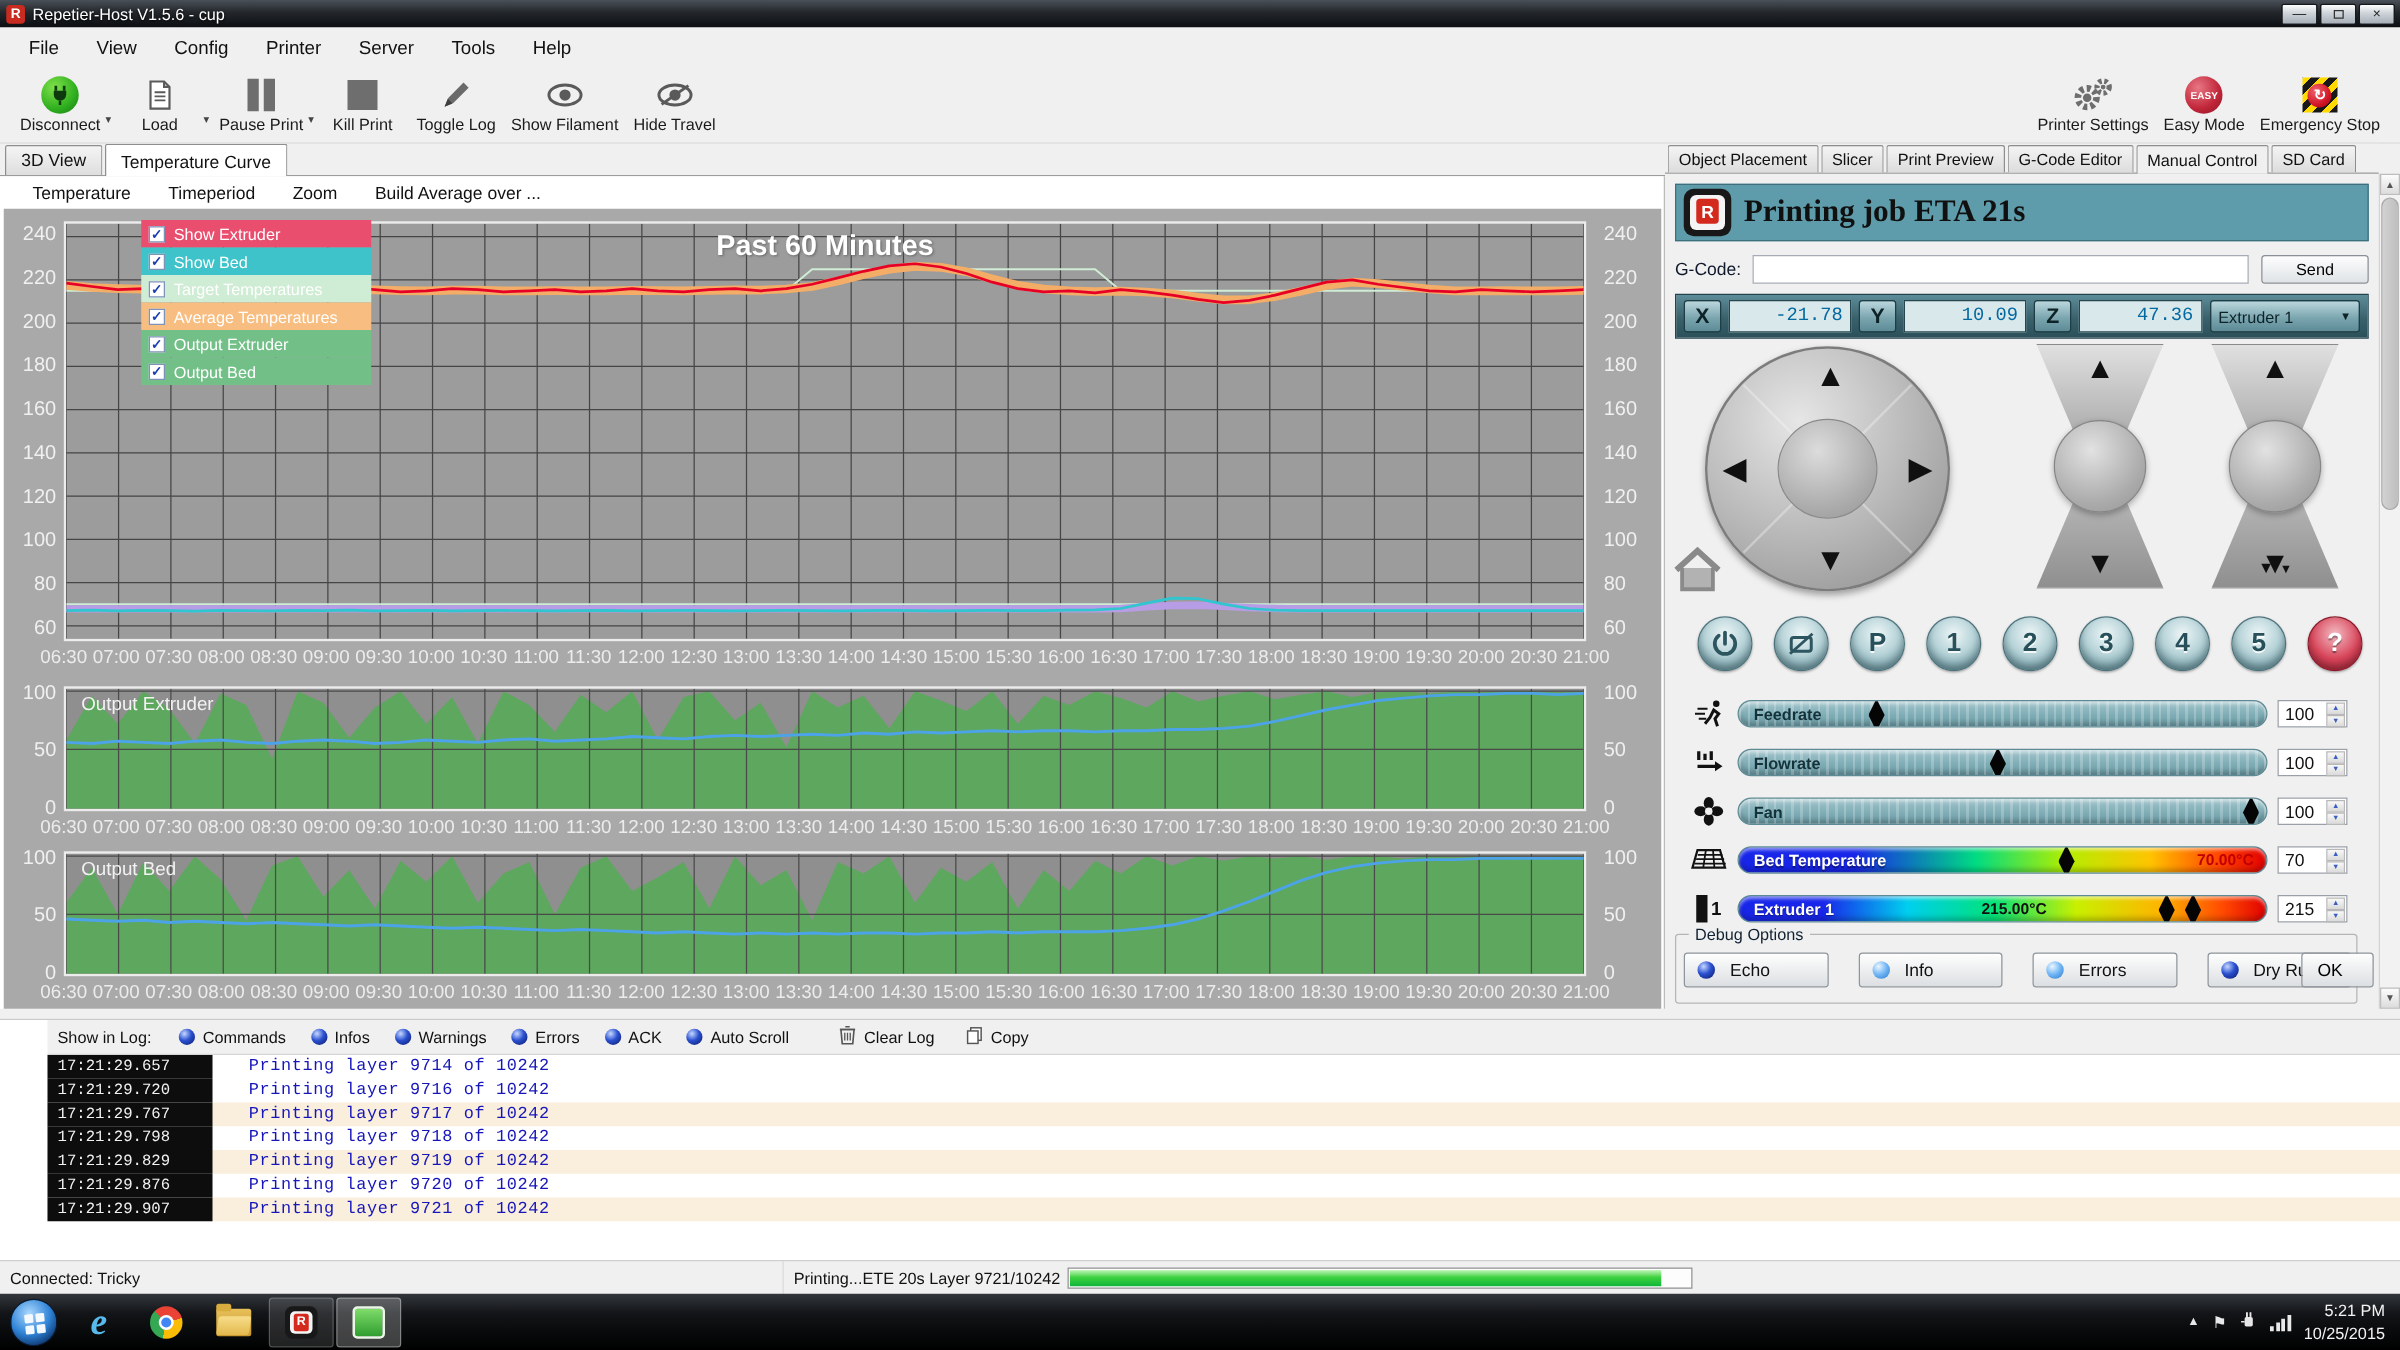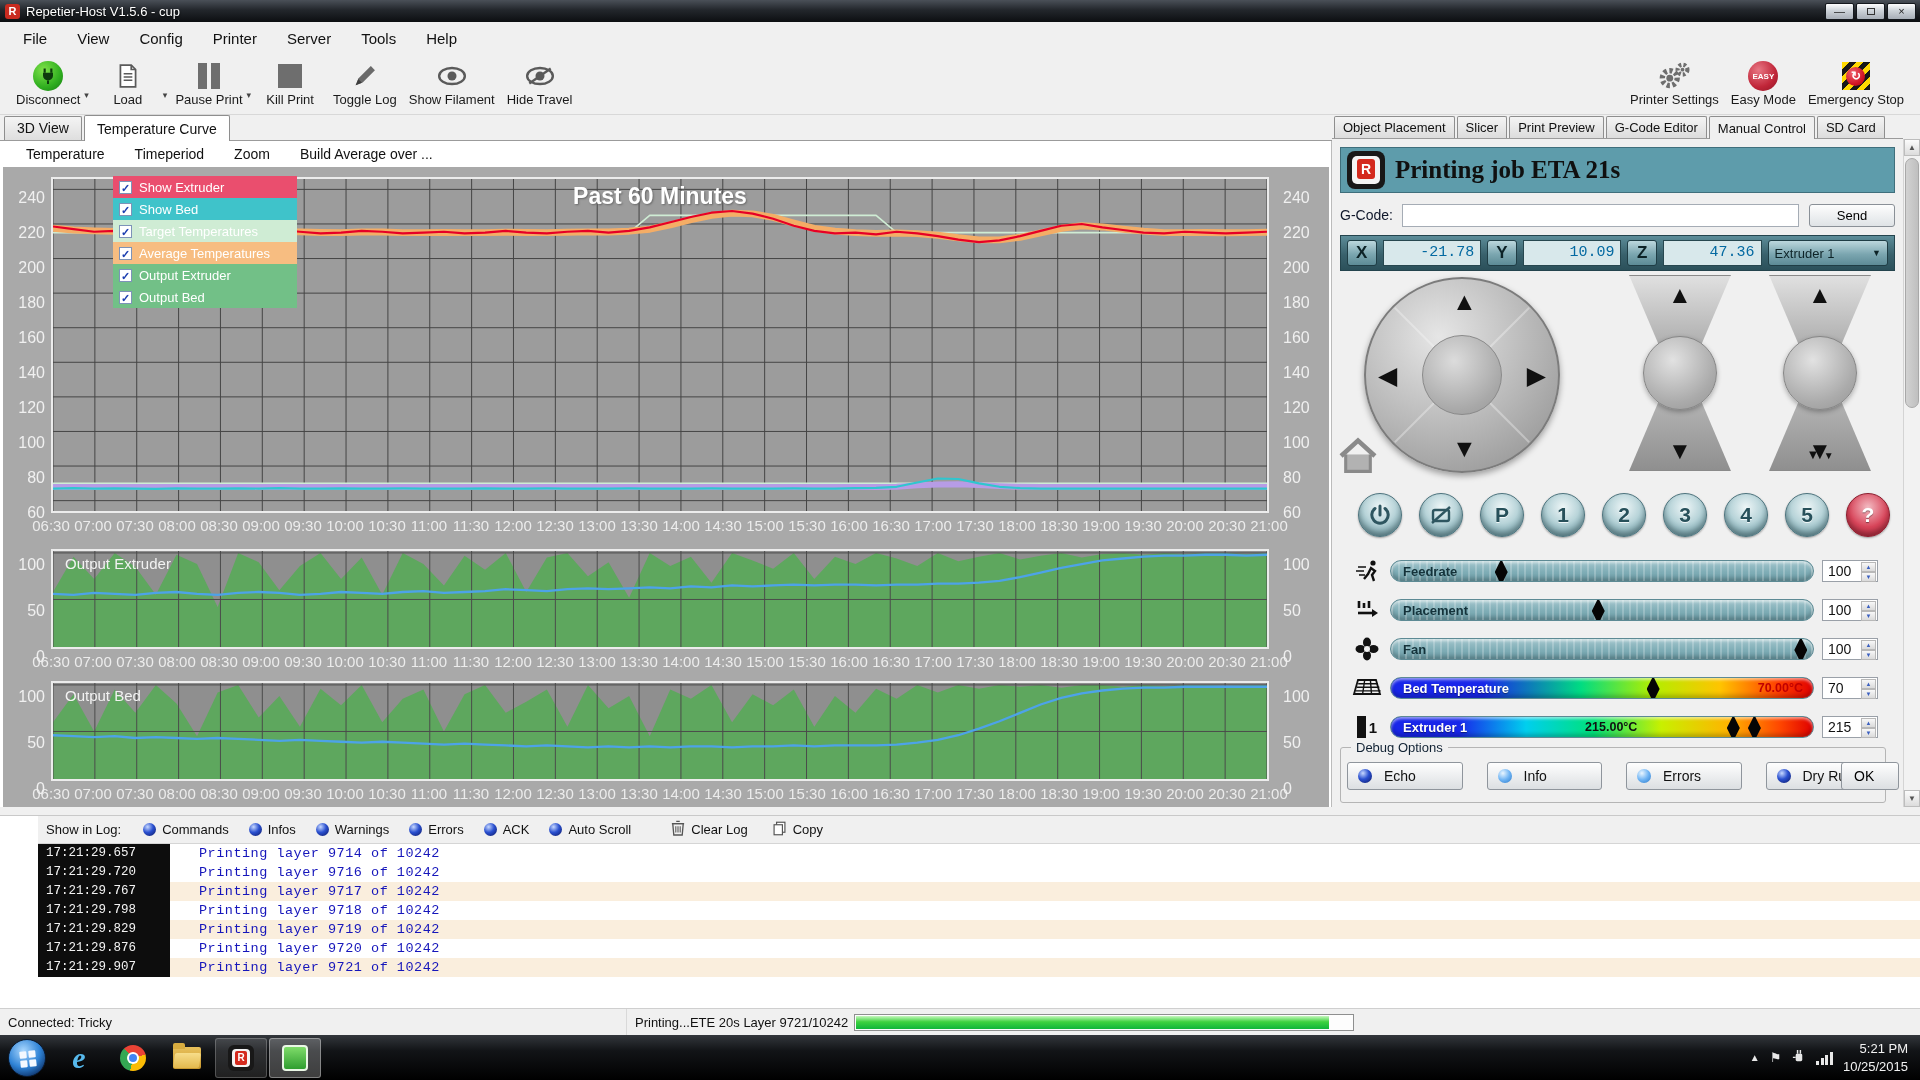--- a/index.html
+++ b/index.html
@@ -53,21 +53,21 @@
   #chart-menu { height:26px; display:flex; align-items:center; gap:6px; padding-left:14px; }
   .cmenu-item { font-size:14px; color:#111; padding:3px 12px; }
   #band { position:absolute; left:3px; top:26px; width:1326px; height:640px; background:#a9a9a9; }
   .plot { position:absolute; background:#9c9c9c; border:2px solid #ececec; }
   .plot svg { position:absolute; left:0; top:0; width:100%; height:100%; }
   #plot-main { left:48px; top:10px; width:1218px; height:336px; }
   #plot-oe   { left:48px; top:382px; width:1218px; height:100px; }
   #plot-ob   { left:48px; top:514px; width:1218px; height:100px; }
   .xlabels { position:absolute; left:48px; width:1218px; height:18px; }
   .xlabels span { position:absolute; transform:translateX(-50%); font-size:15px; color:#ececec; white-space:nowrap; }
-  .ylab { position:absolute; font-size:16px; color:#f0f0f0; height:20px; line-height:20px;margin-top:10px; }
+  .ylab { position:absolute; font-size:16px; color:#f0f0f0; height:20px; line-height:20px; }
   .ylab.left { width:42px; text-align:right; }
   .plot-caption { position:absolute; color:#f2f2f2; font-size:15px; z-index:3; }
   #past60 { position:absolute; left:48px; top:16px; width:1218px; text-align:center;
     font-size:23px; font-weight:bold; color:#fff; text-shadow:1px 1px 2px #6a6a6a; z-index:4; }
   #legend { position:absolute; left:110px; top:9px; width:184px; z-index:5; }
   .leg-row { height:22px; display:flex; align-items:center; padding-left:6px; }
   .leg-row .cb { width:13px; height:13px; background:#fff; border:1px solid #7d93b8; margin-right:7px;
     font-size:11px; line-height:12px; text-align:center; color:#1d3fb0; font-weight:bold; }
   .leg-row .lbl { color:#fff; font-size:13px; }
 
@@ -767,21 +767,21 @@
       <div class="srow" style="top: 483px;">
         <div class="s-icon">
           <svg viewBox="0 0 24 22" width="24" height="22">
             <path d="M4 2v7M9 4v5M14 2v7" stroke="#111" stroke-width="2.6"></path>
             <path d="M3 14h14" stroke="#111" stroke-width="2.6"></path>
             <path d="M17 10l6 4-6 4z" fill="#111"></path>
           </svg>
         </div>
         <div class="s-track">
           <div class="stripes"></div>
-          <div class="s-label">Placement</div>
+          <div class="s-label">Flowrate</div>
           <div class="s-thumb" style="left: calc(49% - 6px);"></div>
         </div>
         <div class="spin">100<div class="arrows">
             <span>▲</span>
             <span>▼</span>
           </div></div>
       </div>
       <div class="srow" style="top: 522px;">
         <div class="s-icon">
           <svg viewBox="0 0 24 24" width="24" height="24">

